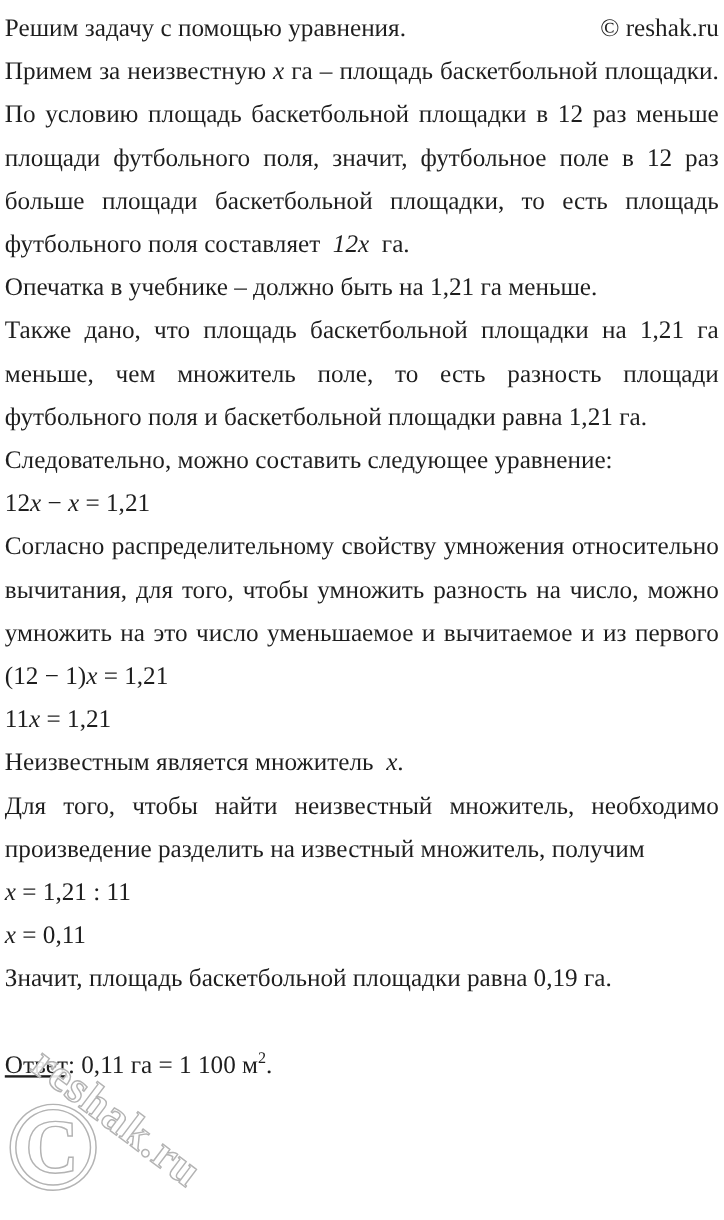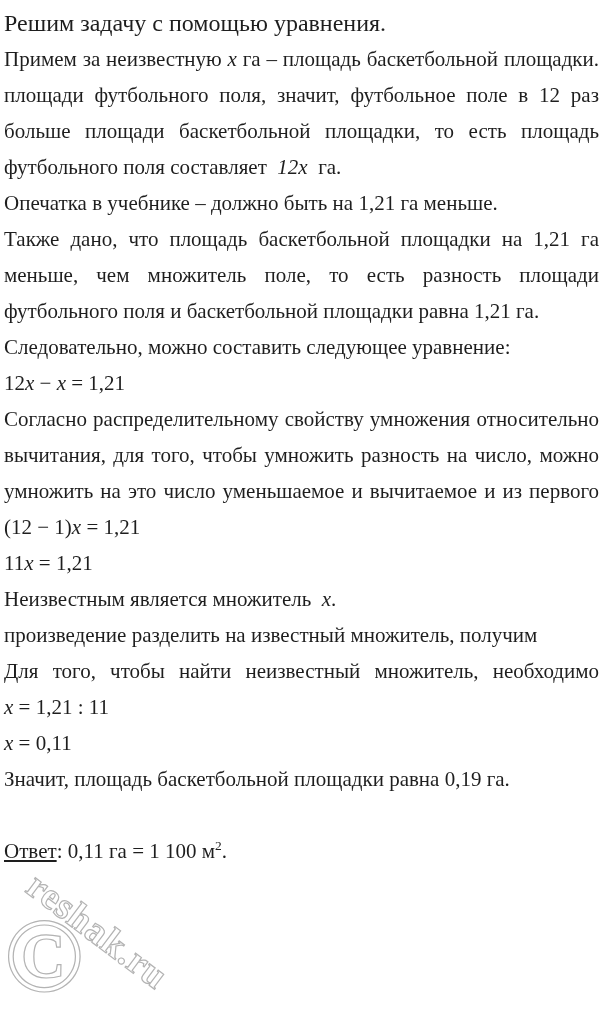--- a/index.html
+++ b/index.html
@@ -26,21 +26,21 @@
     text-align: justify;
     text-align-last: left;
     white-space: normal;
   }
   .line.j {
     text-align-last: justify;
   }
   .header-line {
     display: flex;
     justify-content: space-between;
-    font-size: 24px;
+    font-size: 21px;
     line-height: 36px;
   }
   .para { margin: 0; }
   .para.gap { margin-top: 36px; }
   .it {
     font-style: italic;
   }
   .u {
     text-decoration: underline;
   }
@@ -60,27 +60,29 @@
     font-weight: bold;
   }
 </style>
 </head>
 <body>
 
 <div class="page">
 
   <div class="header-line para">
     <span>Решим задачу с помощью уравнения.</span>
+    <span>© reshak.ru</span>
   </div>
 
   <div id="doc-body">
       <div class="para">
         <div class="line j"><span>Примем за неизвестную </span><span class="it">x</span><span> га – площадь баскетбольной площадки.</span></div>
       </div>
       <div class="para">
+        <div class="line j"><span>По условию площадь баскетбольной площадки в 12 раз меньше</span></div>
         <div class="line j"><span>площади футбольного поля, значит, футбольное поле в 12 раз</span></div>
         <div class="line j"><span>больше площади баскетбольной площадки, то есть площадь</span></div>
         <div class="line"><span>футбольного поля составляет&nbsp; </span><span class="it">12</span><span class="it">x</span><span>&nbsp; га.</span></div>
       </div>
       <div class="para">
         <div class="line"><span>Опечатка в учебнике – должно быть на 1,21 га меньше.</span></div>
       </div>
       <div class="para">
         <div class="line j"><span>Также дано, что площадь баскетбольной площадки на 1,21 га</span></div>
         <div class="line j"><span>меньше, чем множитель поле, то есть разность площади</span></div>
@@ -100,22 +102,22 @@
       <div class="para">
         <div class="line"><span>(12 − 1)</span><span class="it">x</span><span> = 1,21</span></div>
       </div>
       <div class="para">
         <div class="line"><span>11</span><span class="it">x</span><span> = 1,21</span></div>
       </div>
       <div class="para">
         <div class="line"><span>Неизвестным является множитель &nbsp;</span><span class="it">x</span><span>.</span></div>
       </div>
       <div class="para">
+        <div class="line j"><span>Для того, чтобы найти неизвестный множитель, необходимо</span></div>
         <div class="line"><span>произведение разделить на известный множитель, получим</span></div>
-        <div class="line j"><span>Для того, чтобы найти неизвестный множитель, необходимо</span></div>
       </div>
       <div class="para">
         <div class="line"><span class="it">x</span><span> = 1,21 : 11</span></div>
       </div>
       <div class="para">
         <div class="line"><span class="it">x</span><span> = 0,11</span></div>
       </div>
       <div class="para">
         <div class="line"><span>Значит, площадь баскетбольной площадки равна 0,19 га.</span></div>
       </div>

